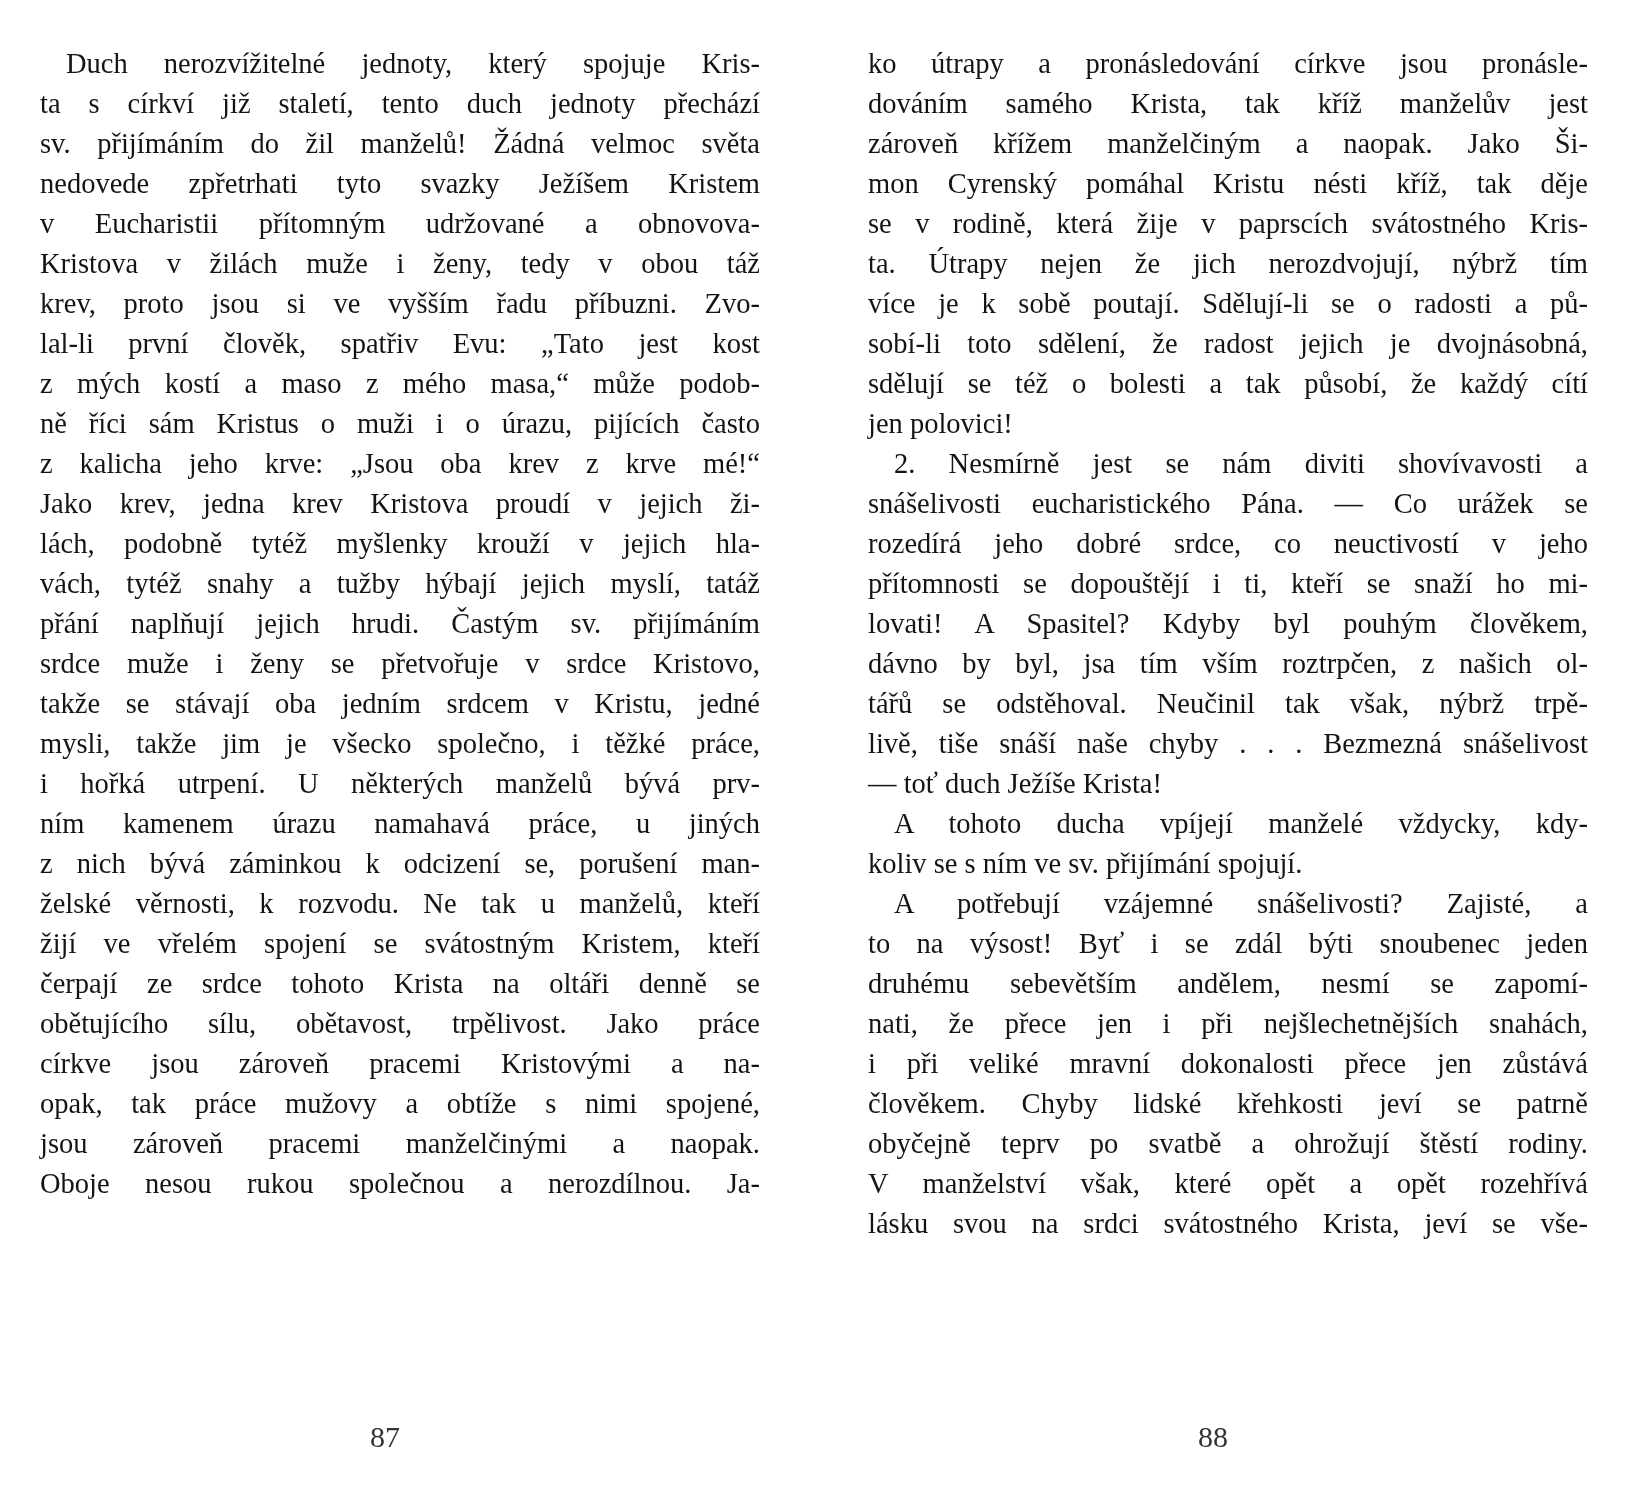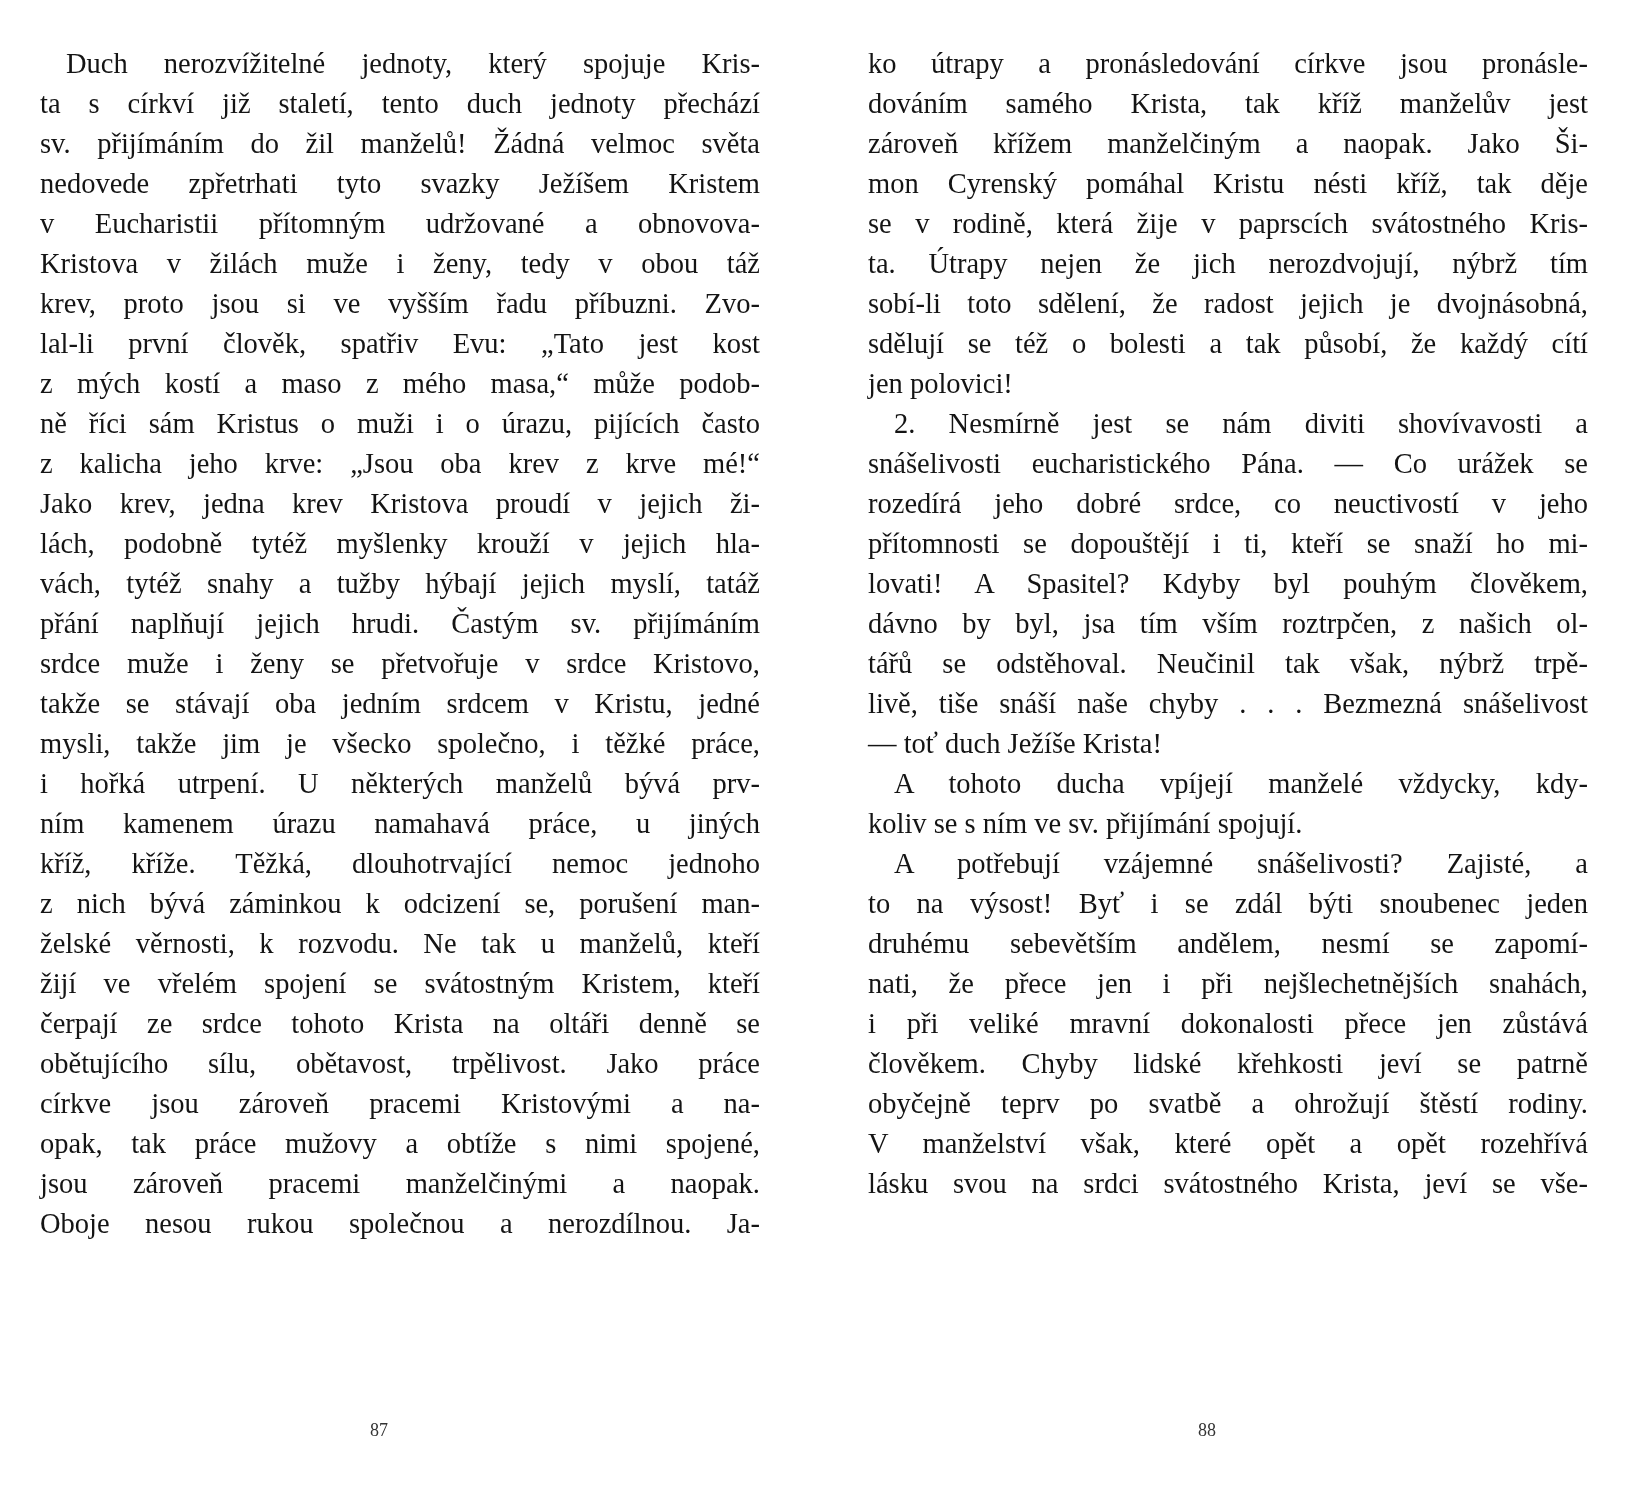--- a/index.html
+++ b/index.html
@@ -5,21 +5,21 @@
   html, body { margin:0; padding:0; background:#ffffff; }
   body { width:1652px; height:1500px; position:relative; overflow:hidden;
          font-family:"Liberation Serif","DejaVu Serif",serif; color:#141414; }
   .page { position:absolute; top:44px; width:720px; }
   .page.left { left:40px; }
   .page.right { left:868px; }
   .line { font-size:28.5px; line-height:40px; height:40px; white-space:nowrap;
           text-align:justify; text-align-last:justify; display:block; }
   .line.last { text-align-last:left; }
   .line.indent { padding-left:26px; }
-  .pagenum { position:absolute; top:1420px; font-size:18px; color:#333; }
+  .pagenum { position:absolute; top:1420px; font-size:30px; color:#333; }
   .pagenum.left { left:370px; }
   .pagenum.right { left:1198px;text-align:right; }
 </style>
 </head>
 <body>
 
 <div class="page left">
   <span class="line indent">Duch nerozvížitelné jednoty, který spojuje Kris-</span>
   <span class="line">ta s církví již staletí, tento duch jednoty přechází</span>
   <span class="line">sv. přijímáním do žil manželů! Žádná velmoc světa</span>
@@ -33,39 +33,39 @@
   <span class="line">z kalicha jeho krve: „Jsou oba krev z krve mé!“</span>
   <span class="line">Jako krev, jedna krev Kristova proudí v jejich ži-</span>
   <span class="line">lách, podobně tytéž myšlenky krouží v jejich hla-</span>
   <span class="line">vách, tytéž snahy a tužby hýbají jejich myslí, tatáž</span>
   <span class="line">přání naplňují jejich hrudi. Častým sv. přijímáním</span>
   <span class="line">srdce muže i ženy se přetvořuje v srdce Kristovo,</span>
   <span class="line">takže se stávají oba jedním srdcem v Kristu, jedné</span>
   <span class="line">mysli, takže jim je všecko společno, i těžké práce,</span>
   <span class="line">i hořká utrpení. U některých manželů bývá prv-</span>
   <span class="line">ním kamenem úrazu namahavá práce, u jiných</span>
-  <span class="line">kříž, kříže. Těžká, dlouhotrvající nemoc jednoho</span>
   <span class="line">z nich bývá záminkou k odcizení se, porušení man-</span>
   <span class="line">želské věrnosti, k rozvodu. Ne tak u manželů, kteří</span>
   <span class="line">žijí ve vřelém spojení se svátostným Kristem, kteří</span>
   <span class="line">čerpají ze srdce tohoto Krista na oltáři denně se</span>
   <span class="line">obětujícího sílu, obětavost, trpělivost. Jako práce</span>
   <span class="line">církve jsou zároveň pracemi Kristovými a na-</span>
   <span class="line">opak, tak práce mužovy a obtíže s nimi spojené,</span>
   <span class="line">jsou zároveň pracemi manželčinými a naopak.</span>
   <span class="line">Oboje nesou rukou společnou a nerozdílnou. Ja-</span>
 </div>
 
 <div class="page right">
   <span class="line">ko útrapy a pronásledování církve jsou pronásle-</span>
   <span class="line">dováním samého Krista, tak kříž manželův jest</span>
   <span class="line">zároveň křížem manželčiným a naopak. Jako Ši-</span>
   <span class="line">mon Cyrenský pomáhal Kristu nésti kříž, tak děje</span>
   <span class="line">se v rodině, která žije v paprscích svátostného Kris-</span>
   <span class="line">ta. Útrapy nejen že jich nerozdvojují, nýbrž tím</span>
+  <span class="line">více je k sobě poutají. Sdělují-li se o radosti a pů-</span>
   <span class="line">sobí-li toto sdělení, že radost jejich je dvojnásobná,</span>
   <span class="line">sdělují se též o bolesti a tak působí, že každý cítí</span>
   <span class="line last">jen polovici!</span>
   <span class="line indent">2. Nesmírně jest se nám diviti shovívavosti a</span>
   <span class="line">snášelivosti eucharistického Pána. — Co urážek se</span>
   <span class="line">rozedírá jeho dobré srdce, co neuctivostí v jeho</span>
   <span class="line">přítomnosti se dopouštějí i ti, kteří se snaží ho mi-</span>
   <span class="line">lovati! A Spasitel? Kdyby byl pouhým člověkem,</span>
   <span class="line">dávno by byl, jsa tím vším roztrpčen, z našich ol-</span>
   <span class="line">tářů se odstěhoval. Neučinil tak však, nýbrž trpě-</span>

